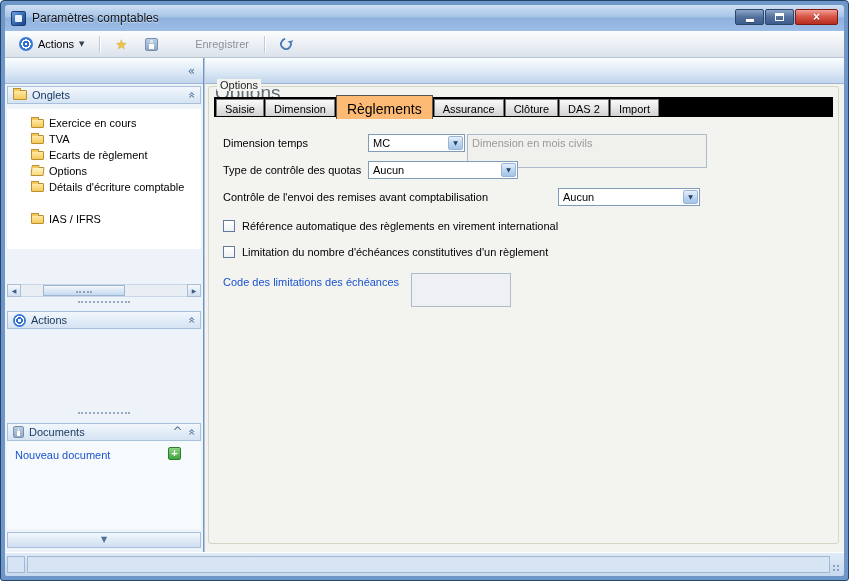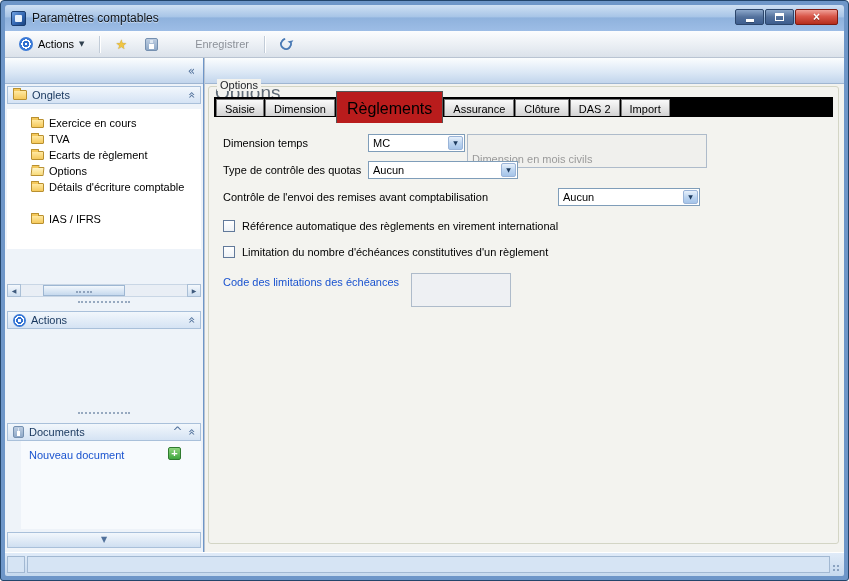--- a/index.html
+++ b/index.html
@@ -73,21 +73,21 @@
   .scroll-btn { width:14px; height:13px; background:linear-gradient(#f4f8fc,#cfdff1);
                 border:1px solid #aabfd6; display:flex; align-items:center; justify-content:center;
                 font-family:"DejaVu Sans",sans-serif; font-size:6px; color:#3f5a7d; flex:none; }
   .scroll-track { flex:1; position:relative; border-top:1px solid #c9d6e5; border-bottom:1px solid #c9d6e5; }
   .scroll-thumb { position:absolute; left:22px; width:82px; top:0; bottom:0;
                 background:linear-gradient(#f2f7fc,#c6d9ee); border:1px solid #9db6d2; }
   .scroll-thumb::after { content:""; position:absolute; left:50%; top:5px; width:16px; margin-left:-8px;
                 border-top:2px dotted #8fa3bd; }
   .grip { position:absolute; left:50%; width:52px; margin-left:-26px; border-top:2px dotted #97a9c0; }
 
-  .documents-body { position:absolute; left:16px; right:2px; top:383px; height:88px; background:#f7fafd; }
+  .documents-body { position:absolute; left:2px; right:2px; top:383px; height:88px; background:#f7fafd; }
   .new-doc-link { position:absolute; left:8px; top:8px; color:#1a53cf; cursor:default; }
   .add-btn { position:absolute; right:20px; top:6px; width:13px; height:13px; border:1px solid #2f7a2f;
              border-radius:2px; background:linear-gradient(#8ed47e,#3fa63f); color:#fff; font-weight:bold;
              font-size:11px; line-height:11px; text-align:center; cursor:default; }
   .expand-bar { position:absolute; left:2px; right:2px; bottom:4px; height:16px;
              background:linear-gradient(#f2f7fc,#cfdff1); border:1px solid #a9c0da;
              display:flex; align-items:center; justify-content:center; }
 
   
   .main { position:absolute; left:203px; top:57px; right:4px; bottom:28px;
@@ -95,31 +95,31 @@
   .main .big-header { padding-left:10px; }
   .groupbox { position:absolute; left:3px; right:5px; top:28px; bottom:8px;
               border:1px solid #d3d5c5; border-radius:3px; }
   .groupbox-label { position:absolute; top:-8px; left:8px; background:#f3f3ef; padding:0 3px; color:#23262a; }
 
   .tabstrip { position:absolute; left:5px; right:5px; top:10px; height:20px; background:#000;
               display:flex; align-items:center; }
   .tab { height:17px; padding:2px 8px 0; background:linear-gradient(#fafafa,#d3d3d3);
          border:1px solid #777; border-bottom:none; margin-right:1px; display:flex; align-items:center; cursor:default; }
   .tab:first-child { margin-left:2px; }
-  .tab.active { height:32px; background:#b91c1c; font-size:16px; padding:2px 10px 0; border-color:#555; }
+  .tab.active { height:24px; background:#fdba74; font-size:14px; padding:2px 10px 0; border-color:#555; }
 
   .form-label { position:absolute; height:18px; line-height:18px; }
   .combo { position:absolute; height:18px; background:#fff; border:1px solid #7f9db9;
            padding:0 18px 0 4px; line-height:16px; cursor:default; }
   .combo .combo-arrow { position:absolute; right:1px; top:1px; bottom:1px; width:15px;
            background:linear-gradient(#e8f1fb,#bdd5f0 50%,#a5c4e9); border:1px solid #9ab4d8; border-radius:2px;
            display:flex; align-items:center; justify-content:center;
            font-family:"DejaVu Sans",sans-serif; font-size:6px; color:#1c3a5e; }
   .field-disabled { position:absolute; height:34px; background:#f0f0ed; border:1px solid #aebbca;
-           color:#9a9a9a; padding:16px 4px; line-height:16px; }
+           color:#9a9a9a; padding:0 4px; line-height:16px; }
   .checkbox { position:absolute; width:12px; height:12px; background:linear-gradient(#fff,#eef2f6);
            border:1px solid #61799a; cursor:default; }
   .blue-label { color:#1a53cf; }
 
   
   .statusbar { position:absolute; left:4px; right:4px; bottom:4px; height:24px;
                background:linear-gradient(#e0ebf8,#c6d9ee); border-top:1px solid #fff; border-radius:0 0 2px 2px; }
   .sb-cell-small { position:absolute; left:2px; top:3px; bottom:3px; width:18px;
                border:1px solid #a2b8d2; background:#d6e4f4; }
   .sb-cell-main  { position:absolute; left:22px; right:14px; top:3px; bottom:3px;

